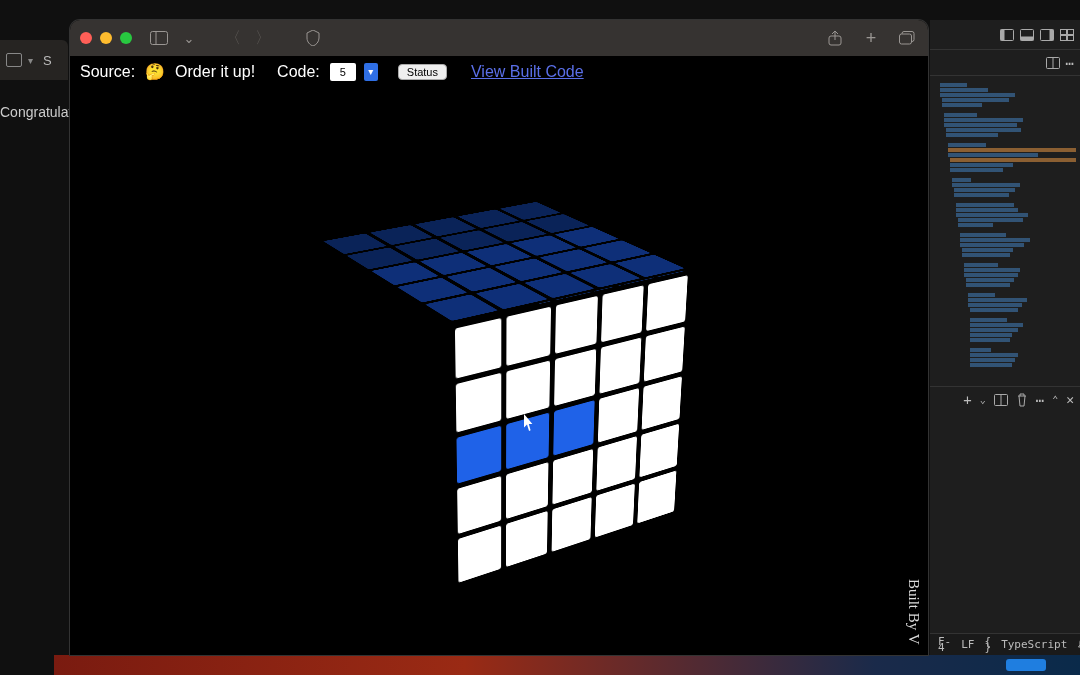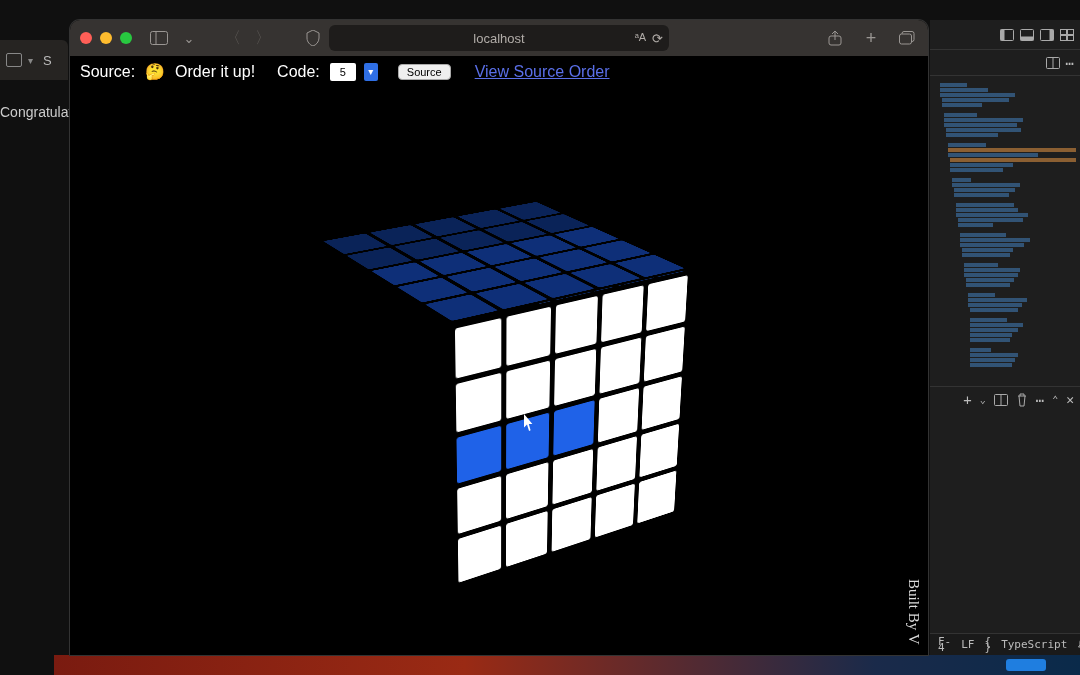--- a/index.html
+++ b/index.html
@@ -158,27 +158,20 @@
     <div class="tb-sep"></div>
     <div class="tb-btn" style="color:#5a5653">〈</div>
     <div class="tb-btn" style="color:#5a5653">〉</div>
 
     <div class="tb-btn" style="position:absolute; left:232px;">
       <svg width="14" height="16" viewBox="0 0 14 16">
           <path d="M7 0 L13 3 V8 C13 12 10 15 7 16 C4 15 1 12 1 8 V3 Z" fill="none" stroke="#9a9693"></path>
         </svg>
     </div>
 
-    <div class="address">
-      <span>localhost</span>
-      <div class="addr-right">
-        <span style="font-size:11px;">ᵃA</span>
-        <span>⟳</span>
-      </div>
-    </div>
 
     <div class="toolbar-right">
       <div class="tb-btn">
         <svg width="14" height="16" viewBox="0 0 14 16">
             <rect x="1" y="6" width="12" height="9" rx="2" fill="none" stroke="#9a9693"></rect>
             <path d="M7 10 V1 M4 4 L7 1 L10 4" fill="none" stroke="#9a9693"></path>
           </svg>
       </div>
       <div class="tb-btn" style="font-size:18px;">+</div>
       <div class="tb-btn">
@@ -191,22 +184,22 @@
   </div>
 
   <div class="page">
     <div class="hud">
       <span class="status-text">Source:</span>
       <span class="emoji">🤔</span>
       <span class="status-text">Order it up!</span>
       <span class="order-label">Code:</span>
       <input class="order-input" value="5" style="">
       <div class="spin-btn">▾</div>
-      <button class="restore-btn">Source</button>
-      <a class="src-link" href="#">View Source Order</a>
+      <button class="restore-btn">Status</button>
+      <a class="src-link" href="#">View Built Code</a>
     </div>
 
     <div class="scene">
       <div class="cube">
         <div class="face top">
             <div class="cell" style="background: rgb(10, 35, 88);"></div>
             <div class="cell" style="background: rgb(10, 35, 88);"></div>
             <div class="cell" style="background: rgb(10, 35, 88);"></div>
             <div class="cell" style="background: rgb(10, 35, 88);"></div>
             <div class="cell" style="background: rgb(10, 35, 88);"></div>

